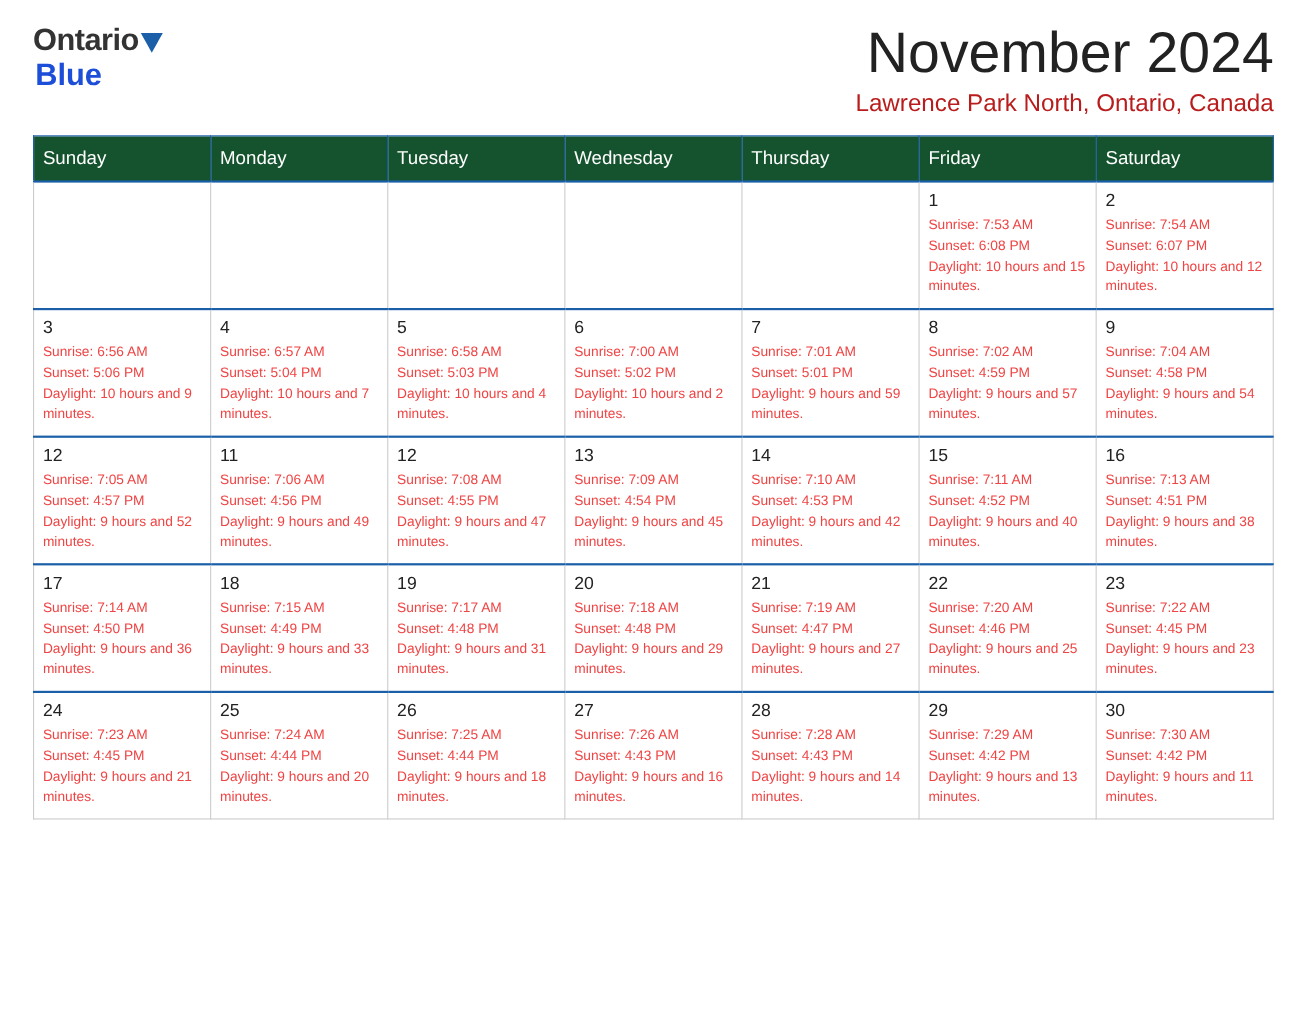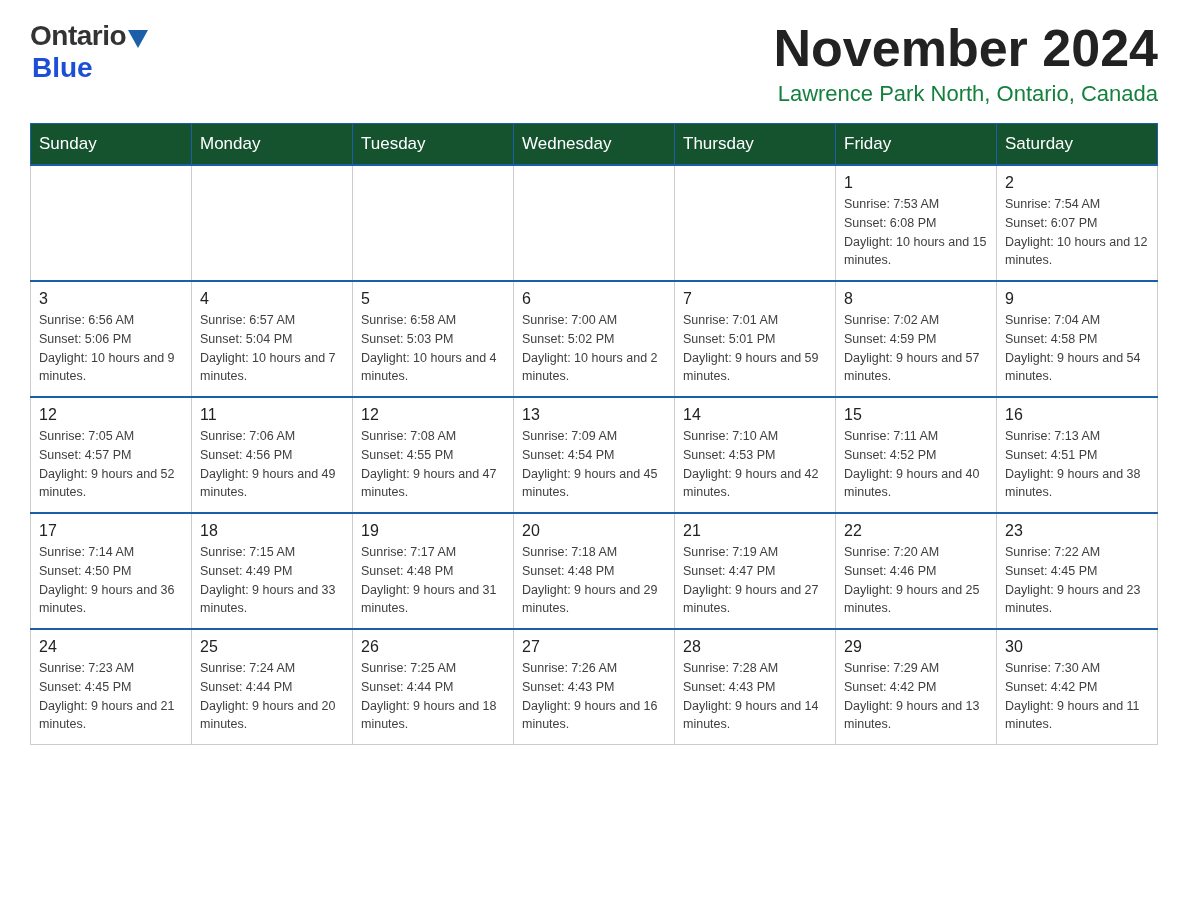--- a/index.html
+++ b/index.html
@@ -44,27 +44,27 @@
       font-size: 28px;
       font-weight: bold;
       color: #1d4ed8;
       margin-left: 2px;
     }
     .title-area {
       text-align: right;
     }
     .month-title {
       font-size: 52px;
-      font-weight: 700;
+      font-weight: 400;
       color: #222;
       line-height: 1.1;
     }
     .location-title {
       font-size: 22px;
-      color: #15803d;
+      color: #b91c1c;
       margin-top: 4px;
     }
     .calendar-table {
       width: 100%;
       border-collapse: collapse;
       table-layout: fixed;
     }
     .calendar-table thead th {
       background-color: #14532d;
       color: #fff;
@@ -91,21 +91,21 @@
     }
     .day-number {
       font-size: 16px;
       color: #222;
       font-weight: normal;
       display: block;
       margin-bottom: 3px;
     }
     .day-info {
       font-size: 12.5px;
-      color: #404040;
+      color: #ef4444;
       line-height: 1.5;
     }
     .empty-cell {
       background: #f9f9f9;
     }
   </style>
 </head>
 <body>
 
 <div class="header-area">

